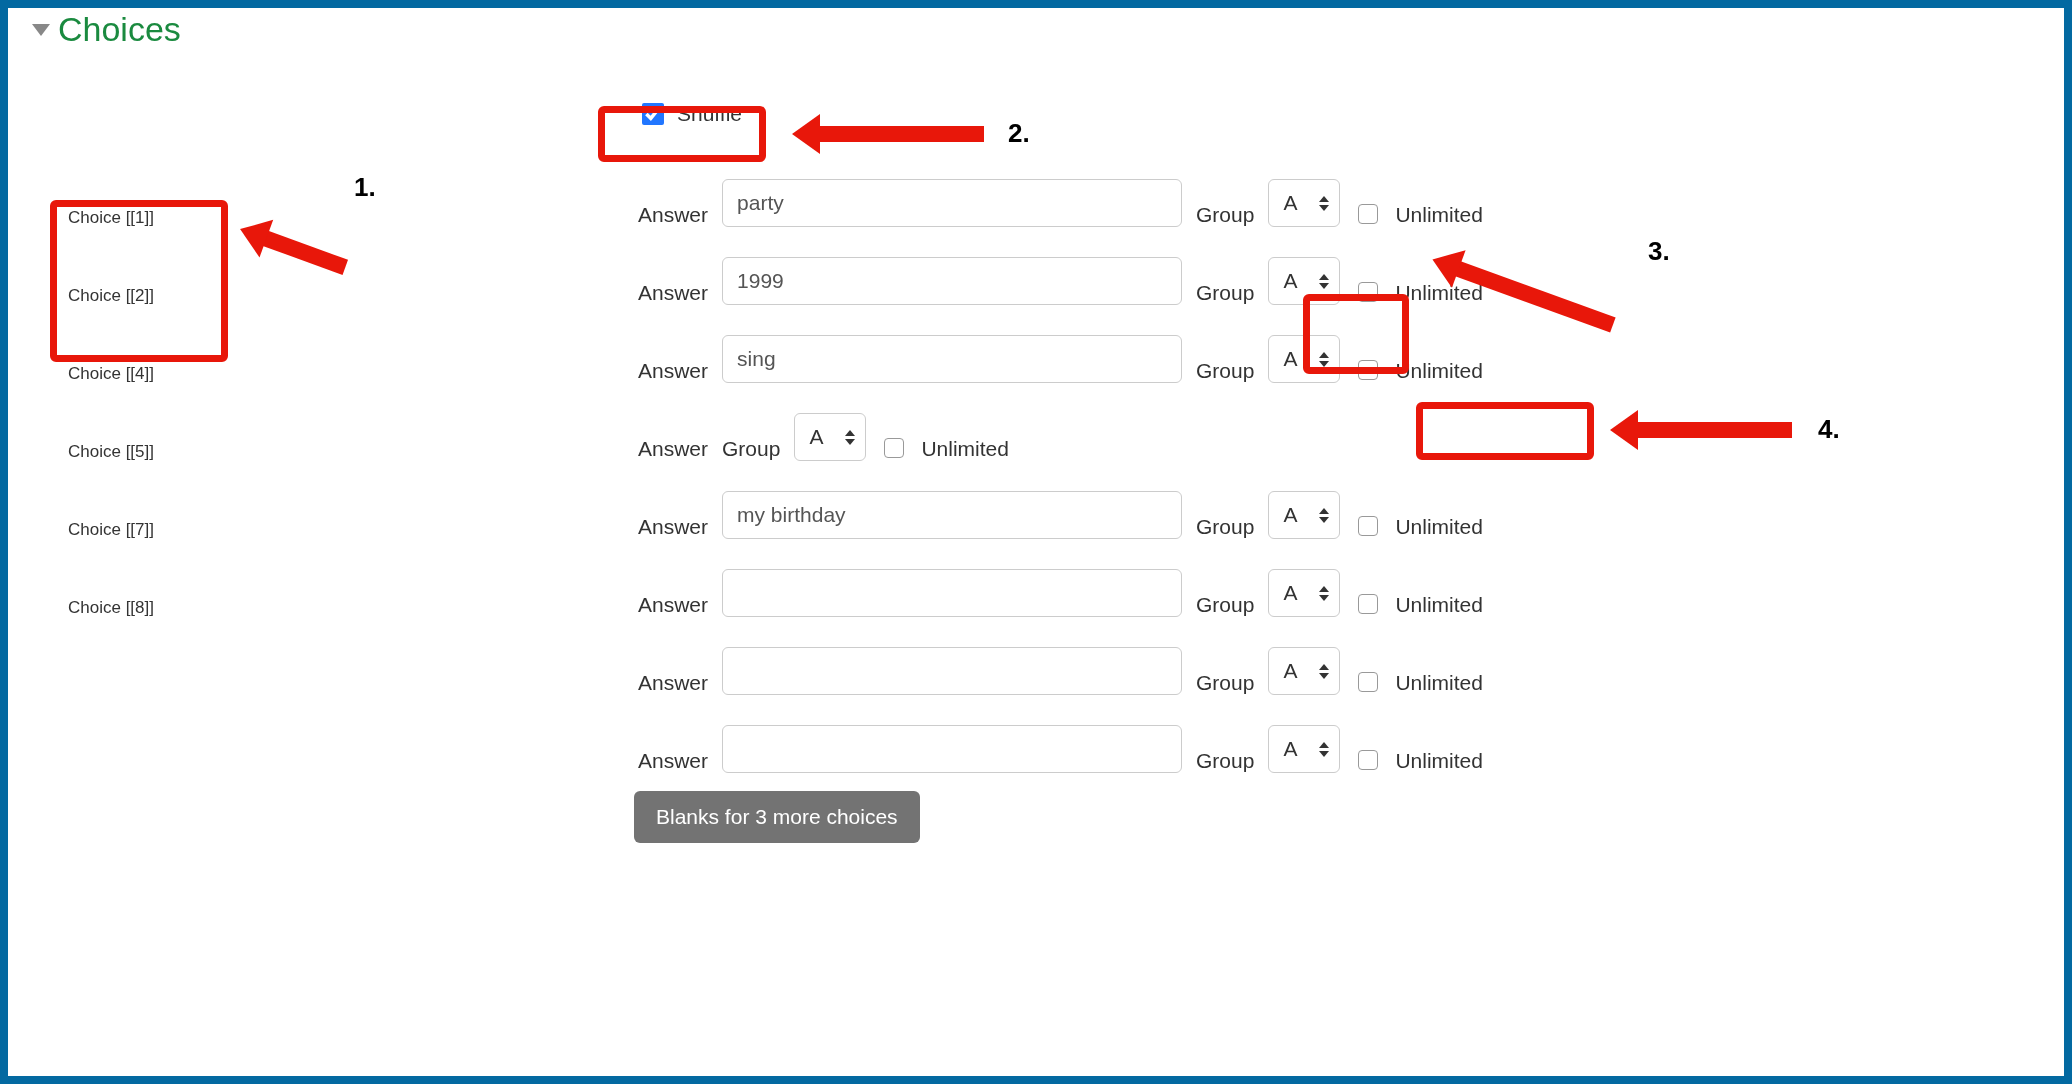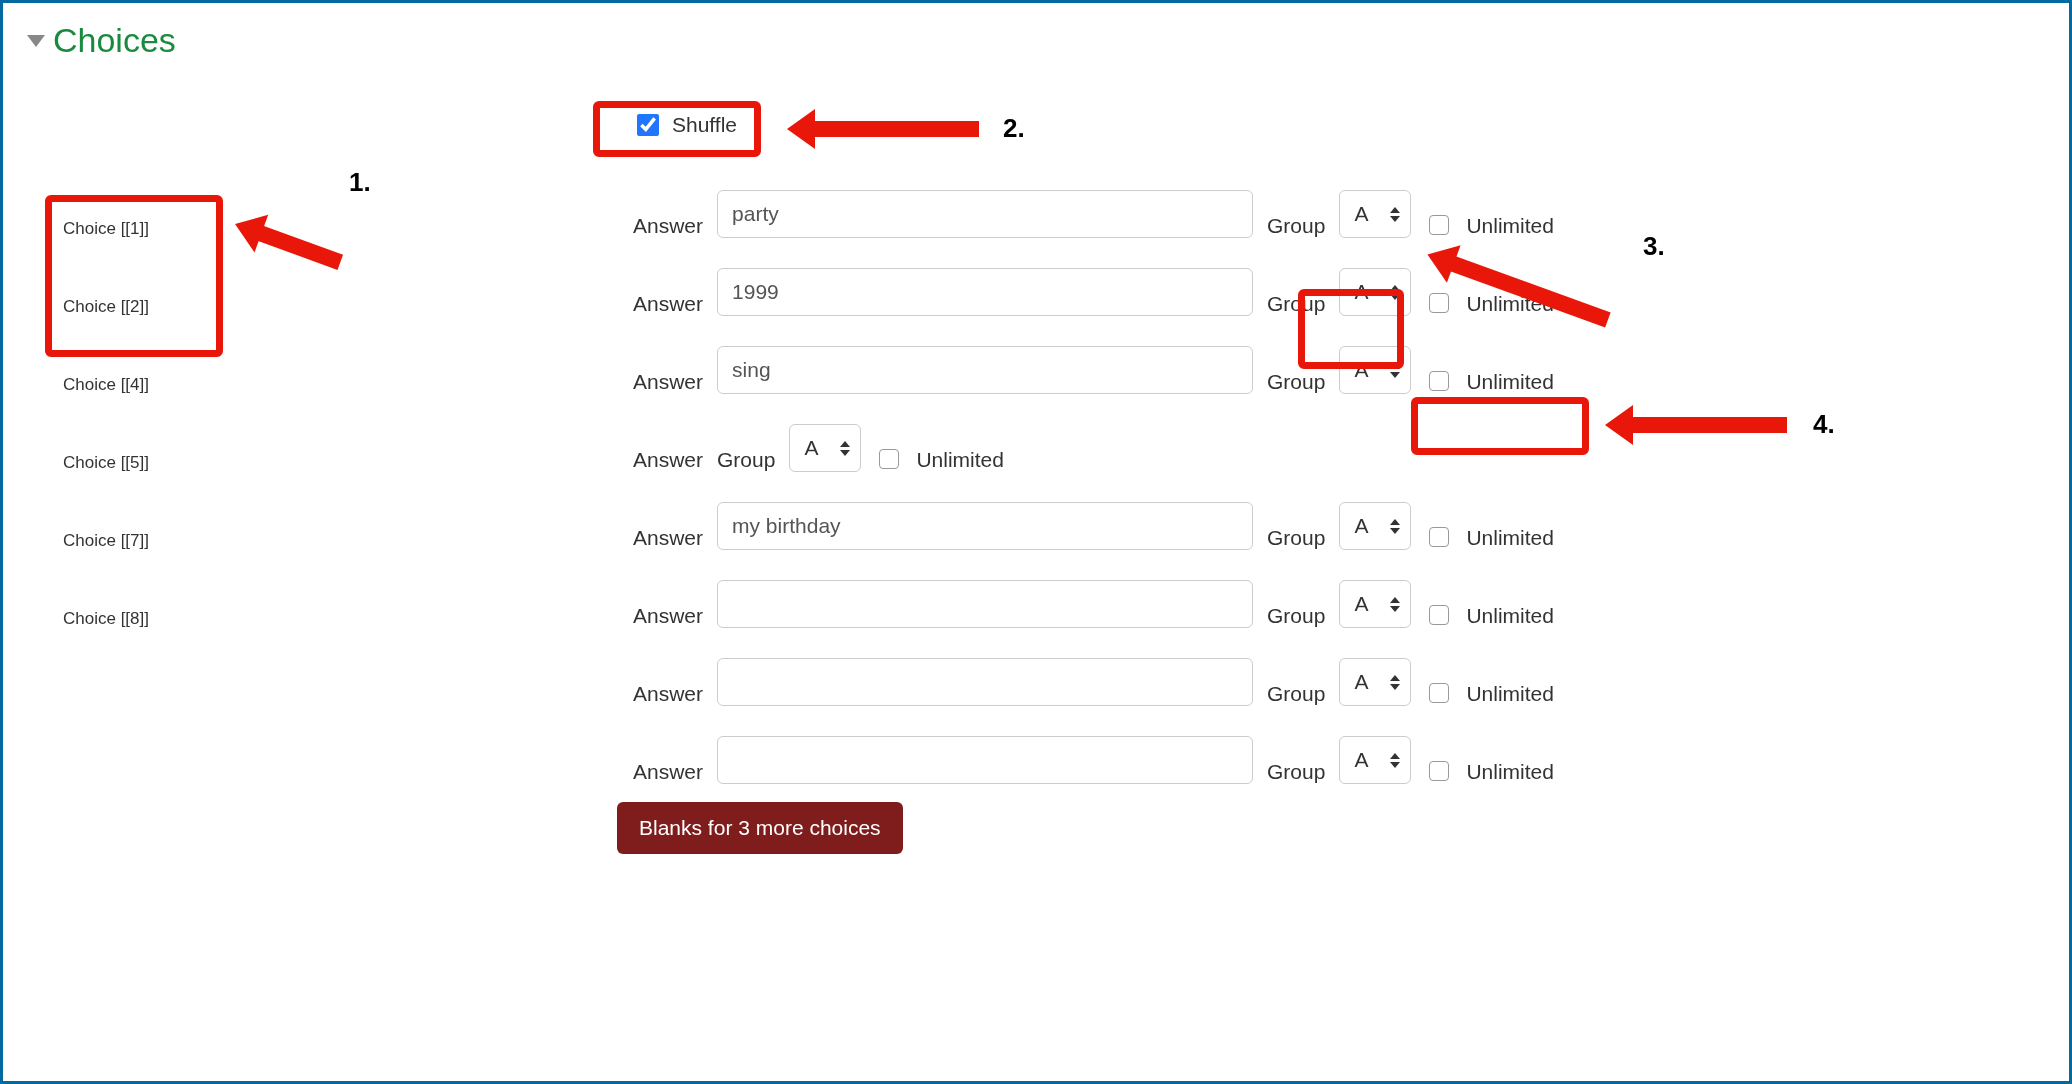--- a/index.html
+++ b/index.html
@@ -5,25 +5,25 @@
   * { box-sizing: border-box; }
   html, body {
     margin: 0;
     padding: 0;
     font-family: -apple-system, BlinkMacSystemFont, "Segoe UI", Helvetica, Arial, sans-serif;
     font-size: 21px;
     color: #333;
     background: #fff;
   }
   .frame {
-    border: 3px solid #0369a1;
+    border: 8px solid #0369a1;
     width: 2072px;
     height: 1084px;
     position: relative;
-    padding: 18px 24px;
+    padding: 2px 24px;
   }
   .section-header {
     display: flex;
     align-items: center;
     gap: 8px;
     margin-bottom: 30px;
   }
   .disclosure {
     width: 0; height: 0;
     border-left: 9px solid transparent;
@@ -73,21 +73,21 @@
     display: flex;
     align-items: flex-end;
     gap: 14px;
   }
   .lbl {
     color: #333;
     font-size: 21px;
   }
   .answer-lbl { margin-left: 16px; }
   .answer-input {
-    width: 536px;
+    width: 460px;
     height: 48px;
     border: 1px solid #ccc;
     border-radius: 6px;
     padding: 0 14px;
     font-size: 21px;
     color: #555;
   }
   .group-select {
     display: inline-flex;
     align-items: center;
@@ -117,22 +117,22 @@
   }
   .unlim-cb {
     width: 20px; height: 20px;
     border: 1px solid #999;
     border-radius: 4px;
     appearance: none;
     background: #fff;
   }
   .add-btn {
     margin-top: 18px;
-    margin-left: 0;
-    background: #7f1d1d;
+    margin-left: 12px;
+    background: #737373;
     color: #fff;
     border: none;
     border-radius: 6px;
     padding: 14px 22px;
     font-size: 21px;
     cursor: pointer;
   }
 
   
   .hl {

